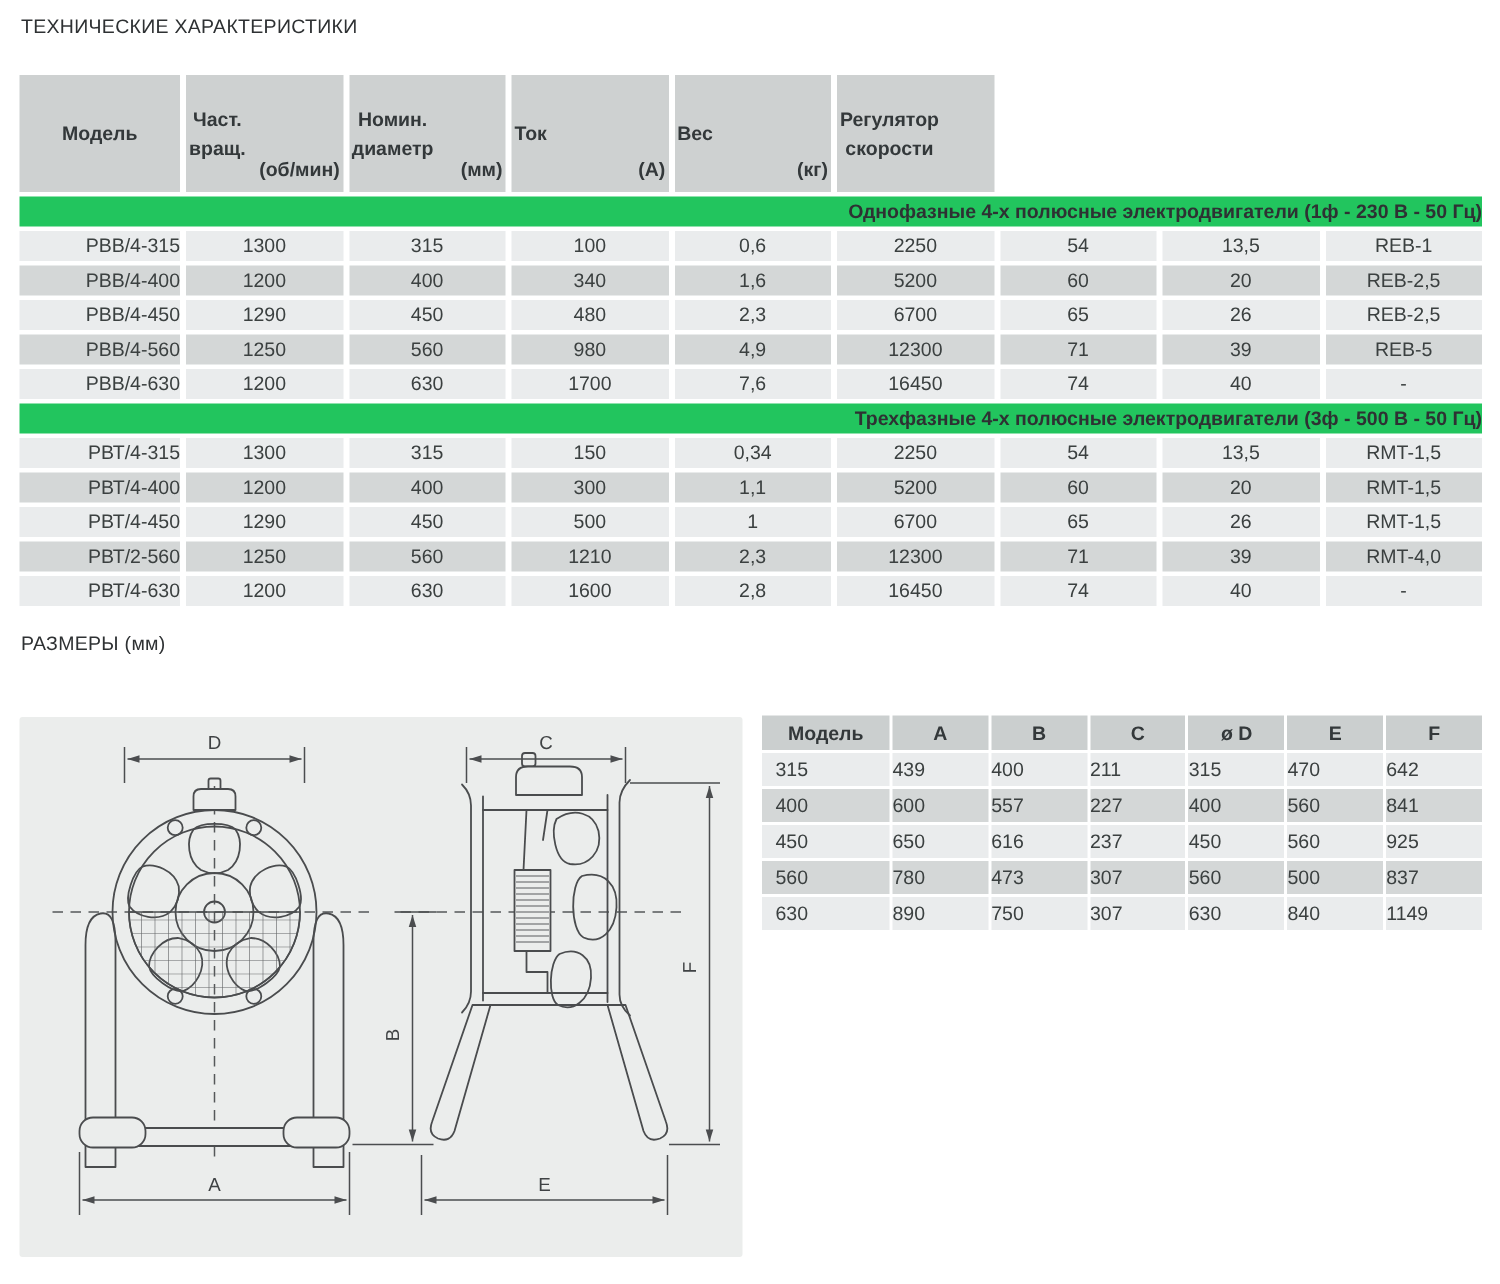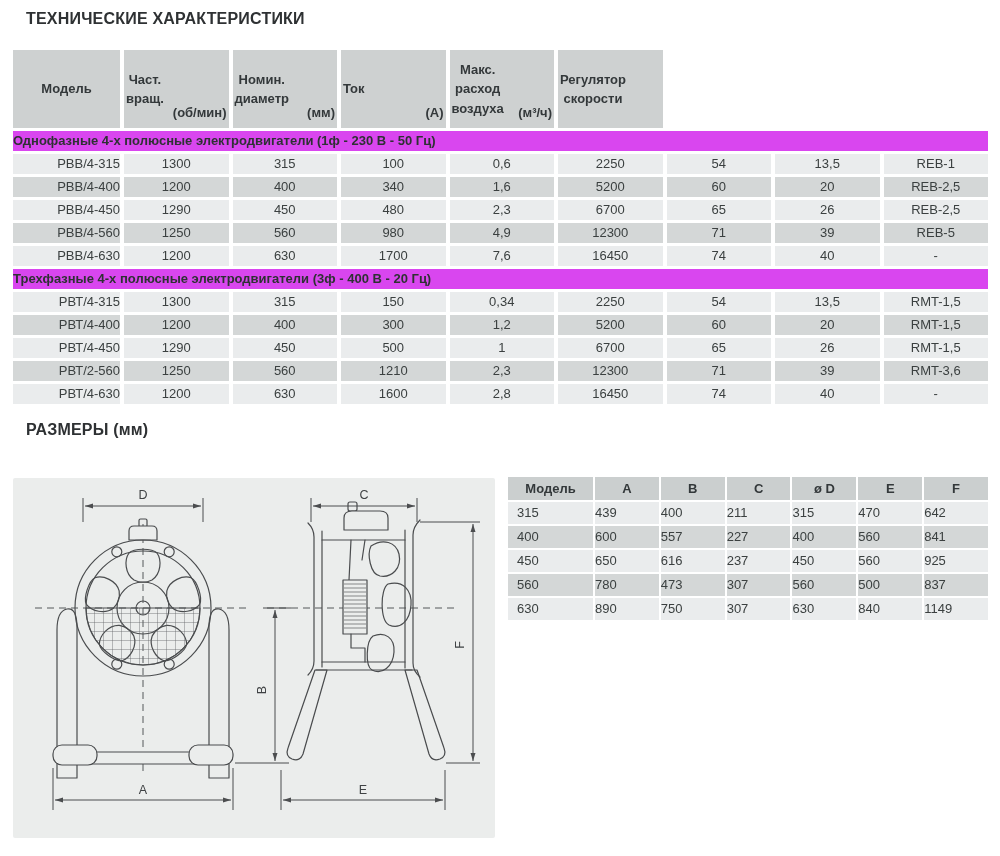--- a/index.html
+++ b/index.html
@@ -1,31 +1,31 @@
 <!DOCTYPE html>
 <html><head>
 <meta charset="utf-8">
 <style>
   html,body{margin:0;padding:0;background:#fff;}
   body{font-family:"Liberation Sans","DejaVu Sans",sans-serif;}
   .canvas{position:relative;width:1000px;height:856px;background:#fff;overflow:hidden;color:#3b4040;}
-  .sec-title{position:absolute;left:26px;font-size:16px;font-weight:700;letter-spacing:.2px;color:#2e3133;}
+  .sec-title{position:absolute;left:14px;font-size:13px;font-weight:400;letter-spacing:.2px;color:#2e3133;}
   #tech-title{top:10px;}
   #dims-title{top:421px;}
 
   
   .tech-table{position:absolute;left:13px;top:50px;width:975px;}
   .tgrid{display:grid;grid-template-columns:107px repeat(8,1fr);column-gap:4px;}
   .thead{height:78px;margin-bottom:3px;}
   .th{background:#ced1d1;display:flex;flex-direction:row;justify-content:space-between;align-items:center;
       text-align:center;font-weight:700;font-size:13px;color:#33383a;padding:7px 2px;box-sizing:border-box;}
   .th-solo{justify-content:center;}
   .th-label{white-space:pre-line;line-height:1.5;}
   .th-unit{line-height:1.1;margin-top:48px;}
-  .tsection{height:20px;line-height:20px;margin-bottom:3px;text-align:left;font-weight:700;font-size:13px;color:#2e3133;background:#d946ef;}
+  .tsection{height:20px;line-height:20px;margin-bottom:3px;text-align:right;font-weight:700;font-size:13px;color:#2e3133;background:#22c55e;}
   .trow{margin-bottom:3px;}
   .td{height:20px;line-height:20px;font-size:13px;text-align:center;color:#3b4040;}
   .light{background:#eaeced;}
   .dark{background:#d4d7d7;}
   .td-model{text-align:right;padding-left:7px;box-sizing:border-box;}
 
   
   .dims-table{position:absolute;left:508px;top:477px;width:480px;}
   .dgrid{display:grid;grid-template-columns:85px repeat(6,1fr);column-gap:2px;}
   .dhead{margin-bottom:2px;}
@@ -65,24 +65,22 @@
         <div class="th">
           <div class="th-label">Номин.
 диаметр</div>
           <div class="th-unit">(мм)</div>
         </div>
         <div class="th">
           <div class="th-label">Ток</div>
           <div class="th-unit">(А)</div>
         </div>
         <div class="th">
-          <div class="th-label">Макс.
-расход
-воздуха</div>
-          <div class="th-unit">(м³/ч)</div>
+          <div class="th-label">Вес</div>
+          <div class="th-unit">(кг)</div>
         </div>
         <div class="th">
           <div class="th-label">Регулятор
 скорости</div>
         </div>
       </div>
     <div id="tech-body">
         <div class="tsection">Однофазные 4-х полюсные электродвигатели (1ф - 230 В - 50 Гц)</div>
         <div class="tgrid trow">
           <div class="td td-model light">РВВ/4-315</div>
@@ -132,38 +130,38 @@
           <div class="td td-model light">РВВ/4-630</div>
           <div class="td light">1200</div>
           <div class="td light">630</div>
           <div class="td light">1700</div>
           <div class="td light">7,6</div>
           <div class="td light">16450</div>
           <div class="td light">74</div>
           <div class="td light">40</div>
           <div class="td light">-</div>
         </div>
-        <div class="tsection">Трехфазные 4-х полюсные электродвигатели (3ф - 400 В - 20 Гц)</div>
+        <div class="tsection">Трехфазные 4-х полюсные электродвигатели (3ф - 500 В - 50 Гц)</div>
         <div class="tgrid trow">
           <div class="td td-model light">РВТ/4-315</div>
           <div class="td light">1300</div>
           <div class="td light">315</div>
           <div class="td light">150</div>
           <div class="td light">0,34</div>
           <div class="td light">2250</div>
           <div class="td light">54</div>
           <div class="td light">13,5</div>
           <div class="td light">RMT-1,5</div>
         </div>
         <div class="tgrid trow">
           <div class="td td-model dark">РВТ/4-400</div>
           <div class="td dark">1200</div>
           <div class="td dark">400</div>
           <div class="td dark">300</div>
-          <div class="td dark">1,2</div>
+          <div class="td dark">1,1</div>
           <div class="td dark">5200</div>
           <div class="td dark">60</div>
           <div class="td dark">20</div>
           <div class="td dark">RMT-1,5</div>
         </div>
         <div class="tgrid trow">
           <div class="td td-model light">РВТ/4-450</div>
           <div class="td light">1290</div>
           <div class="td light">450</div>
           <div class="td light">500</div>
@@ -175,21 +173,21 @@
         </div>
         <div class="tgrid trow">
           <div class="td td-model dark">РВТ/2-560</div>
           <div class="td dark">1250</div>
           <div class="td dark">560</div>
           <div class="td dark">1210</div>
           <div class="td dark">2,3</div>
           <div class="td dark">12300</div>
           <div class="td dark">71</div>
           <div class="td dark">39</div>
-          <div class="td dark">RMT-3,6</div>
+          <div class="td dark">RMT-4,0</div>
         </div>
         <div class="tgrid trow">
           <div class="td td-model light">РВТ/4-630</div>
           <div class="td light">1200</div>
           <div class="td light">630</div>
           <div class="td light">1600</div>
           <div class="td light">2,8</div>
           <div class="td light">16450</div>
           <div class="td light">74</div>
           <div class="td light">40</div>

